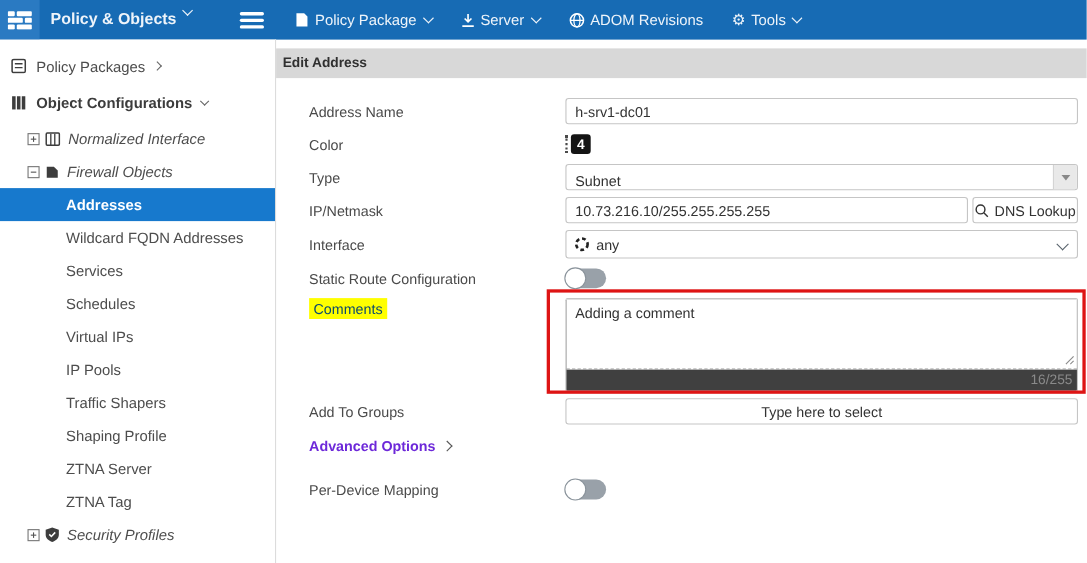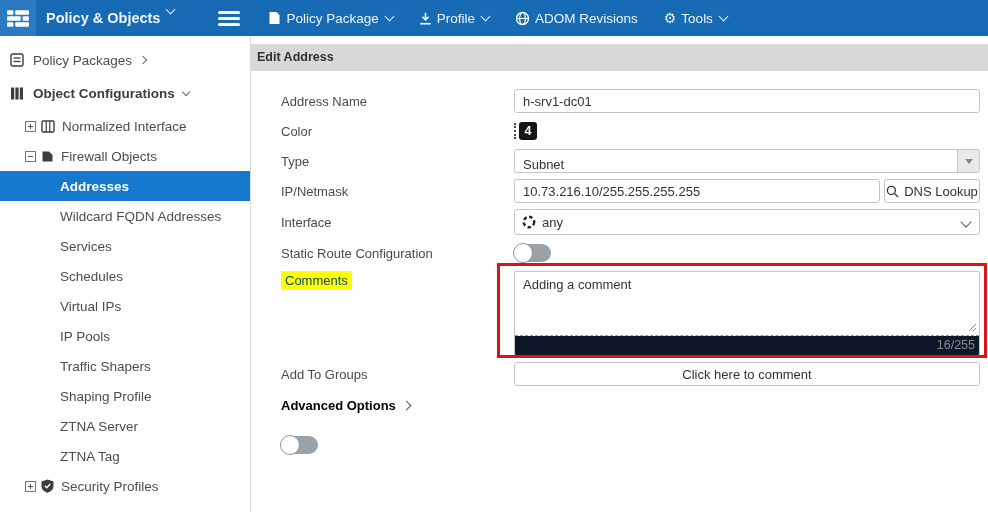--- a/index.html
+++ b/index.html
@@ -22,21 +22,21 @@
   .content { display:flex; height:508px; }
   .sidebar { width:251px; background:#fff; border-right:1px solid #dcdcdc; flex-shrink:0; padding-top:9px; font-size:13.5px; color:#4d4d4d; }
   .main { flex:1; position:relative; }
 
   
   .srow { height:30px; display:flex; align-items:center; cursor:pointer; }
   .srow.top { padding-left:10px; }
   .srow.top .lbl { margin-left:9px; }
   .srow.h36 { height:36px; }
   .srow.bold .lbl { font-weight:bold; color:#3c3c3c; }
-  .srow.tree { padding-left:25px; }
+  .srow.tree { padding-left:25px;font-style:italic; }
   .srow.leaf { padding-left:60px; }
   .srow.selected { background:#1779cd; color:#fff; font-weight:bold; }
   .expander { width:11px; height:11px; border:1px solid #767676; margin-right:5px; position:relative; flex-shrink:0; background:#fff; }
   .expander::before, .expander::after { content:""; position:absolute; background:#555; }
   .expander::before { left:2px; right:2px; top:4px; height:1px; }
   .expander.plus::after { top:2px; bottom:2px; left:4px; width:1px; }
   .tico { margin-right:7px; flex-shrink:0; display:inline-flex; }
   .schev { display:inline-block; width:6px; height:6px; border-right:1.5px solid #666; border-bottom:1.5px solid #666; margin-left:8px; }
   .schev.down { transform:rotate(45deg); margin-top:-3px; }
   .schev.right { transform:rotate(-45deg); }
@@ -64,27 +64,27 @@
   .dnsbtn svg { margin-right:5px; }
   .fullbtn { width:100%; }
   .colorwrap { display:flex; align-items:center; }
   .colordots { width:3px; height:16px; border-left:2px dotted #4a4a4a; margin-right:2px; }
   .colorbadge { width:18px; height:18px; background:#141414; border-radius:3px; color:#fff; font-size:12.5px; font-weight:bold; display:flex; align-items:center; justify-content:center; cursor:pointer; }
   .toggle { width:37px; height:18px; border-radius:9px; background:#99a1a9; position:relative; cursor:pointer; }
   .toggle .knob { position:absolute; left:-1px; top:-1px; width:20px; height:20px; border-radius:50%; background:#fff; border:1px solid #8a939b; }
   .hl-label { background:#ffff00; padding:2px 4px; color:#0c4a6e; }
   .comments-wrap { position:relative; width:466px; }
   .red-box { position:absolute; left:-17px; top:-8px; right:-7px; bottom:-2px; border:3px solid #de1414; pointer-events:none; z-index:5; }
-  .comments-ctrl { border:1px solid #c5c5c5; border-radius:2px; background:#0f172a; }
+  .comments-ctrl { border:1px solid #c5c5c5; border-radius:2px; background:#404040; }
   .c-ta-holder { position:relative; }
   .c-ta { display:block; width:100%; height:64px; border:none; border-bottom:1px dashed #9a9a9a; resize:none; outline:none; padding:5px 8px; font-size:13px; color:#333; font-family:inherit; }
   .resize-grip { position:absolute; right:2px; bottom:4px; pointer-events:none; }
   .counter { height:19px; line-height:18px; text-align:right; padding-right:4px; font-size:12.5px; color:#8a8a8a; }
   .advrow { margin-top:12px; display:flex; align-items:center; }
-  .advrow .t { font-size:13px; font-weight:bold; color:#000000; }
+  .advrow .t { font-size:13px; font-weight:bold; color:#6d28d9; }
   .bchev { display:inline-block; width:7px; height:7px; border-right:1.5px solid #555; border-bottom:1.5px solid #555; transform:rotate(-45deg); margin-left:7px; }
   .pdm { margin-top:20px; }
   .revrow { margin-top:18px; font-size:13px; font-weight:bold; color:#333; }
 </style>
 </head>
 <body>
 
 <div class="app">
 
   <header class="topbar">
@@ -115,21 +115,21 @@
           <path d="M1 1 h7 l3 3 v9 h-10 z" fill="#fff"></path>
         </svg>
         <span>Policy Package</span>
         <span class="chev"></span>
       </div>
       <div class="item">
         <svg width="13" height="13" viewBox="0 0 13 13">
           <path d="M6.5 0.8 V7.6 M3.4 4.8 l3.1 3.1 3.1 -3.1" stroke="#fff" stroke-width="1.5" fill="none"></path>
           <path d="M1.3 11.7 h10.4" stroke="#fff" stroke-width="1.6"></path>
         </svg>
-        <span>Profile</span>
+        <span>Server</span>
         <span class="chev"></span>
       </div>
       <div class="item">
         <svg width="15" height="15" viewBox="0 0 14 14">
           <circle cx="7" cy="7" r="5.6" fill="none" stroke="#fff" stroke-width="1.3"></circle>
           <ellipse cx="7" cy="7" rx="2.6" ry="5.6" fill="none" stroke="#fff" stroke-width="1.1"></ellipse>
           <line x1="1.4" y1="7" x2="12.6" y2="7" stroke="#fff" stroke-width="1.1"></line>
         </svg>
         <span>ADOM Revisions</span>
       </div>
@@ -310,30 +310,31 @@
                 </svg>
               </div>
               <div class="counter">16/255</div>
             </div>
           </div>
         </div>
 
         <div class="frow">
           <div class="flabel">Add To Groups</div>
           <div class="fctrl">
-            <button class="btn fullbtn">Click here to comment</button>
+            <button class="btn fullbtn">Type here to select</button>
           </div>
         </div>
 
         <div class="advrow">
           <span class="t">Advanced Options</span>
           <span class="bchev"></span>
         </div>
 
         <div class="frow pdm">
+          <div class="flabel">Per-Device Mapping</div>
           <div class="fctrl">
             <div class="toggle">
               <div class="knob"></div>
             </div>
           </div>
         </div>
 
 
       </div>
     </main>

